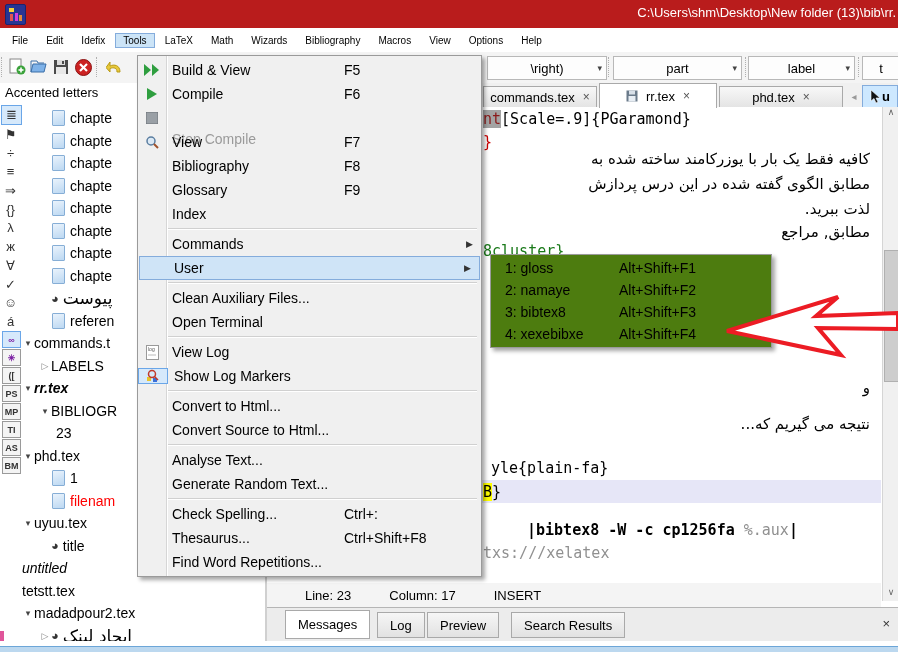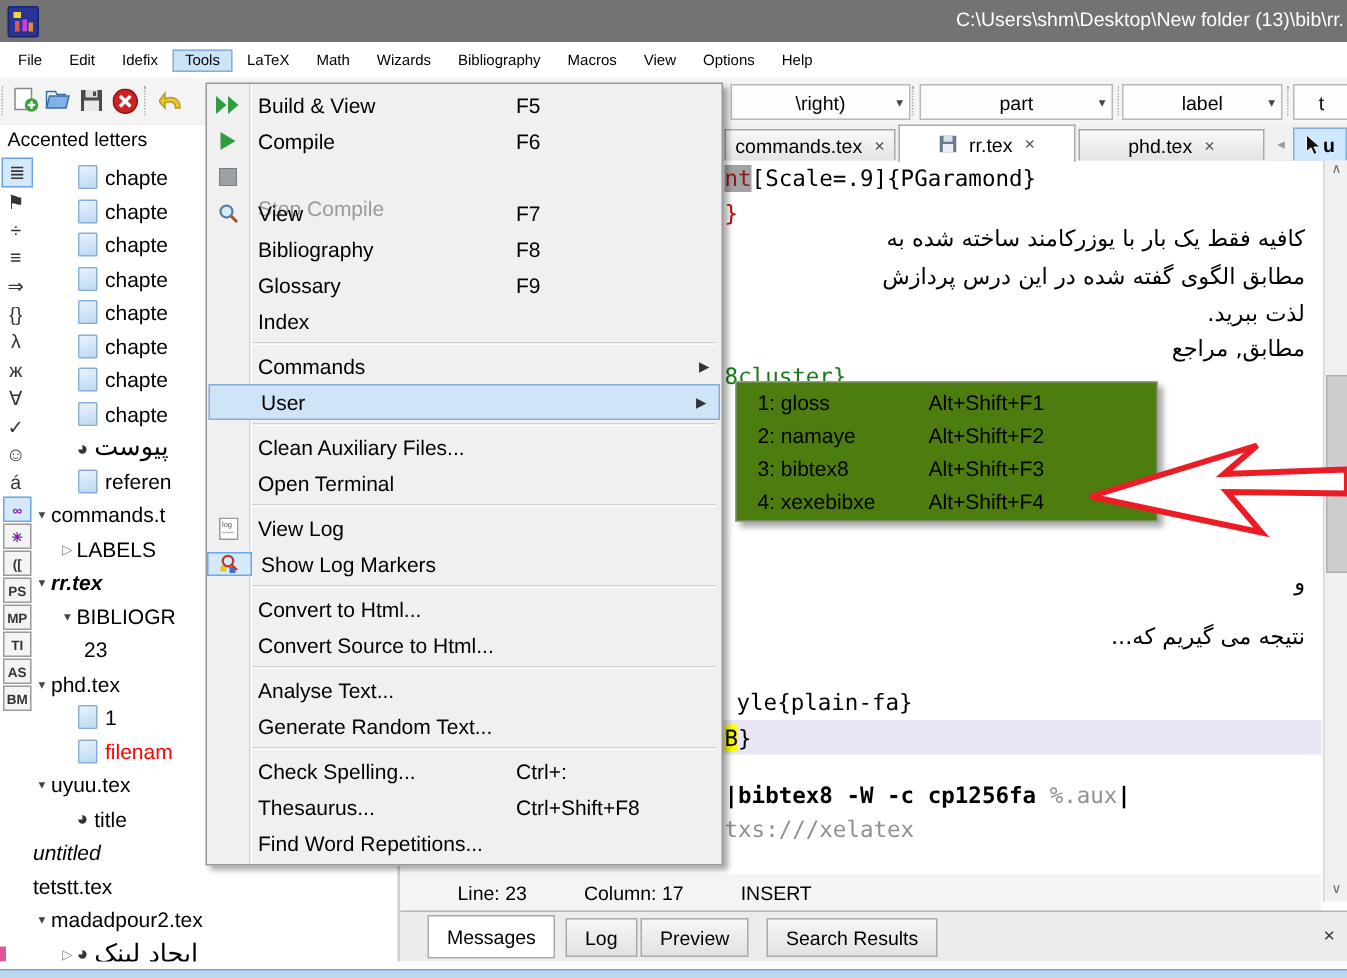--- a/index.html
+++ b/index.html
@@ -1,20 +1,20 @@
 <!DOCTYPE html>
 <html><head>
 <meta charset="utf-8">
 <style>
   html,body{margin:0;padding:0;}
   body{width:898px;height:652px;position:relative;overflow:hidden;background:#fff;
        font-family:"Liberation Sans",sans-serif;font-size:14px;color:#000;}
   .abs{position:absolute;}
   
-  #titlebar{left:0;top:0;width:898px;height:28px;background:#737373;display:flex;align-items:center;}
+  #titlebar{left:0;top:0;width:898px;height:28px;background:#b91c1c;display:flex;align-items:center;}
   #app-icon{width:19px;height:19px;margin-left:5px;background:#283593;border:1px solid #1a2370;border-radius:2px;position:relative;}
   #app-icon i{position:absolute;display:block;}
   #title-text{position:absolute;right:2px;top:5px;color:#fff;font-size:13px;white-space:nowrap;}
   
   #menubar{left:0;top:28px;width:898px;height:24px;background:#fff;display:flex;align-items:center;padding-left:4px;}
   .menu-item{padding:2px 8px;margin-right:2px;font-size:10px;white-space:nowrap;}
   .menu-item.active{background:#cce4f7;border:1px solid #84acdc;padding:1px 7px;}
   
   #toolbar{left:0;top:52px;width:898px;height:31px;background:#f4f4f4;border-bottom:1px solid #c5c5c5;}
   .tb-icon{position:absolute;top:4px;width:22px;height:22px;display:flex;align-items:center;justify-content:center;}
@@ -358,21 +358,21 @@
       <div class="code-line" style="top: 26px; left: 216px;"><span class="seg-red">}</span></div>
       <div class="fa-line" style="top: 43px;">كافیه فقط یک بار با یوزرکامند ساخته شده به</div>
       <div class="fa-line" style="top: 68px;">مطابق الگوی گفته شده در این درس پردازش</div>
       <div class="fa-line" style="top: 93px;">لذت ببرید.</div>
       <div class="fa-line" style="top: 116px;">مطابق, مراجع</div>
       <div class="code-line" style="top: 135px; left: 216px;"><span class="seg-green">8cluster}</span></div>
       <div class="fa-line" style="top: 272px;">و</div>
       <div class="fa-line" style="top: 308px;">نتیجه می گیریم که...</div>
       <div class="code-line" style="top: 352px; left: 224px;"><span class="seg-code">yle{plain-fa}</span></div>
       <div class="code-line" style="top: 376px; left: 216px;"><span class="seg-yellow">B</span><span class="seg-code">}</span></div>
-      <div class="code-line" style="top: 414px; left: 216px;"><span class="seg-code seg-bold">|bibtex8 -W -c cp1256fa </span><span class="seg-gray">%.aux</span><span class="seg-code seg-bold">|</span></div>
+      <div class="code-line" style="top: 414px; left: 216px; padding-left: 44px;"><span class="seg-code seg-bold">|bibtex8 -W -c cp1256fa </span><span class="seg-gray">%.aux</span><span class="seg-code seg-bold">|</span></div>
       <div class="code-line" style="top: 437px; left: 216px;"><span class="seg-gray">txs:///xelatex</span></div>
     </div>
   <div id="v-scrollbar">
     <div class="sb-arrow" style="top:0">∧</div>
     <div id="sb-thumb"></div>
     <div class="sb-arrow" style="bottom:0">∨</div>
   </div>
   <div id="statusbar">
     <span>Line: 23</span>
     <span>Column: 17</span>

